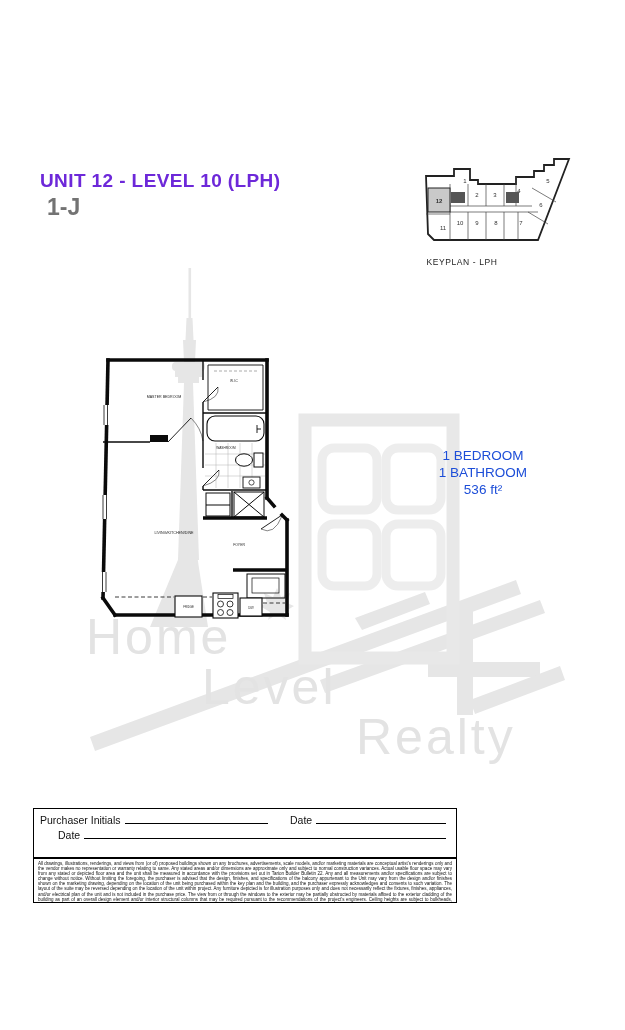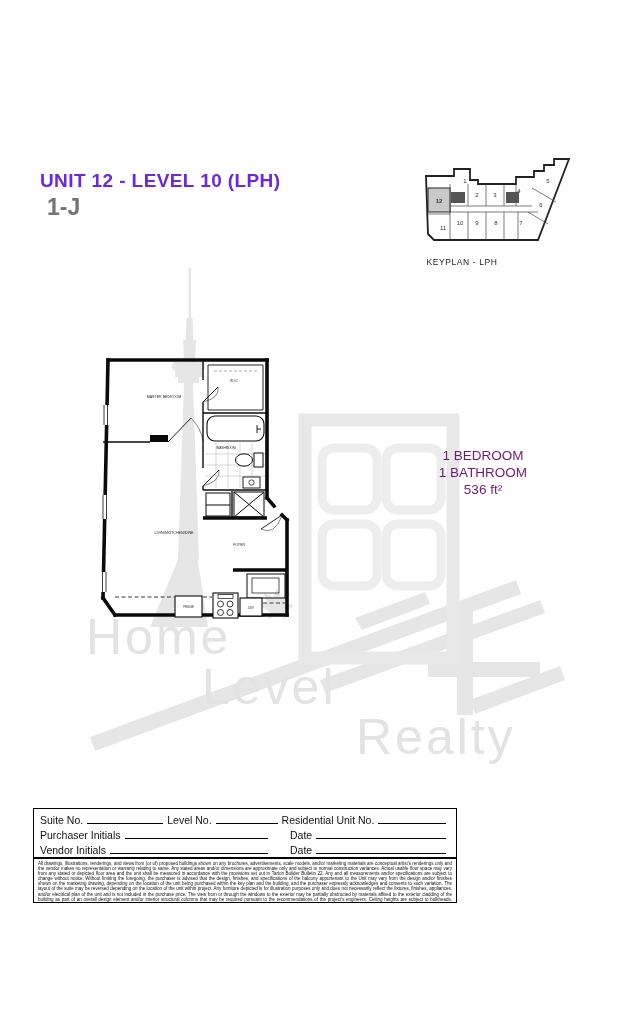--- a/index.html
+++ b/index.html
@@ -17,21 +17,21 @@
   
   .wm-svg{left:0;top:0;width:625px;height:1030px;z-index:0;pointer-events:none;}
   .wm-word{color:#e3e3e3;font-size:50px;line-height:50px;letter-spacing:3px;z-index:0;pointer-events:none;}
   .wm-home{left:86px;top:612px;}
   .wm-leader{left:202px;top:662px;}
   .wm-realty{left:356px;top:712px;text-align:center;}
   
   .plan{left:95px;top:350px;width:200px;height:285px;z-index:2;}
   .plan text{font-family:"Liberation Sans",sans-serif;fill:#222;}
   
-  .stats{left:420px;top:447px;width:126px;text-align:center;font-size:13.5px;line-height:17px;color:#701a75;z-index:2;}
+  .stats{left:420px;top:447px;width:126px;text-align:center;font-size:13.5px;line-height:17px;color:#1d4ed8;z-index:2;}
   
   .form-box{left:33px;top:808px;width:424px;height:50px;border:1.3px solid #000;box-sizing:border-box;padding:2px 6px 0 6px;z-index:2;background:transparent;}
   .form-row{display:flex;align-items:flex-end;height:15px;font-size:10.5px;color:#111;}
   .flabel{white-space:nowrap;}
   .fline{border-bottom:1.2px solid #000;height:1px;margin:0 4px 2px 4px;}
   .w76{width:76px;} .w62{width:62px;}
   .grow{flex:1;}
   .leftgroup{display:flex;width:232px;align-items:flex-end;}
   .dlabel{margin-left:18px;}
   
@@ -229,40 +229,28 @@
 </svg>
 
 <div class="abs stats">
   <div>1 BEDROOM</div>
   <div>1 BATHROOM</div>
   <div>536 ft²</div>
 </div>
 
 <div class="abs form-box">
   <div class="form-row">
-    <span class="flabel">Suite No.</span>
-    <span class="fline w76"></span>
-    <span class="flabel">Level No.</span>
-    <span class="fline w62"></span>
-    <span class="flabel">Residential Unit No.</span>
-    <span class="fline grow"></span>
-  </div>
-  <div class="form-row">
     <span class="leftgroup">
       <span class="flabel">Purchaser Initials</span>
       <span class="fline grow"></span>
     </span>
     <span class="flabel dlabel">Date</span>
     <span class="fline grow"></span>
   </div>
   <div class="form-row">
-    <span class="leftgroup">
-      <span class="flabel">Vendor Initials</span>
-      <span class="fline grow"></span>
-    </span>
     <span class="flabel dlabel">Date</span>
     <span class="fline grow"></span>
   </div>
 </div>
 
 <div class="abs disclaimer-box">
   <div class="disclaimer-text">All drawings, illustrations, renderings, and views from (or of) proposed buildings shown on any brochures, advertisements, scale models, and/or marketing materials are conceptual artist's renderings only and the vendor makes no representation or warranty relating to same. Any stated areas and/or dimensions are approximate only and subject to normal construction variances. Actual usable floor space may vary from any stated or depicted floor area and the unit shall be measured in accordance with the provisions set out in Tarion Builder Bulletin 22. Any and all measurements and/or specifications are subject to change without notice. Without limiting the foregoing, the purchaser is advised that the design, finishes, and specifications of the balcony appurtenant to the Unit may vary from the design and/or finishes shown on the marketing drawing, depending on the location of the unit being purchased within the key plan and the building, and the purchaser expressly acknowledges and consents to such variation. The layout of the suite may be reversed depending on the location of the unit within project. Any furniture depicted is for illustration purposes only and does not necessarily reflect the fixtures, finishes, appliances, and/or electrical plan of the unit and is not included in the purchase price. The view from or through the windows to the exterior may be partially obstructed by materials affixed to the exterior cladding of the building as part of an overall design element and/or interior structural columns that may be required pursuant to the recommendations of the project's engineers. Ceiling heights are subject to bulkheads, exposed ducts, dropped ceilings and structural beams, as applicable pursuant to the plans. All features and finishes are subject to change without notice. E.&amp;O.E September 2020.</div>
 </div>
 
 </body></html>

